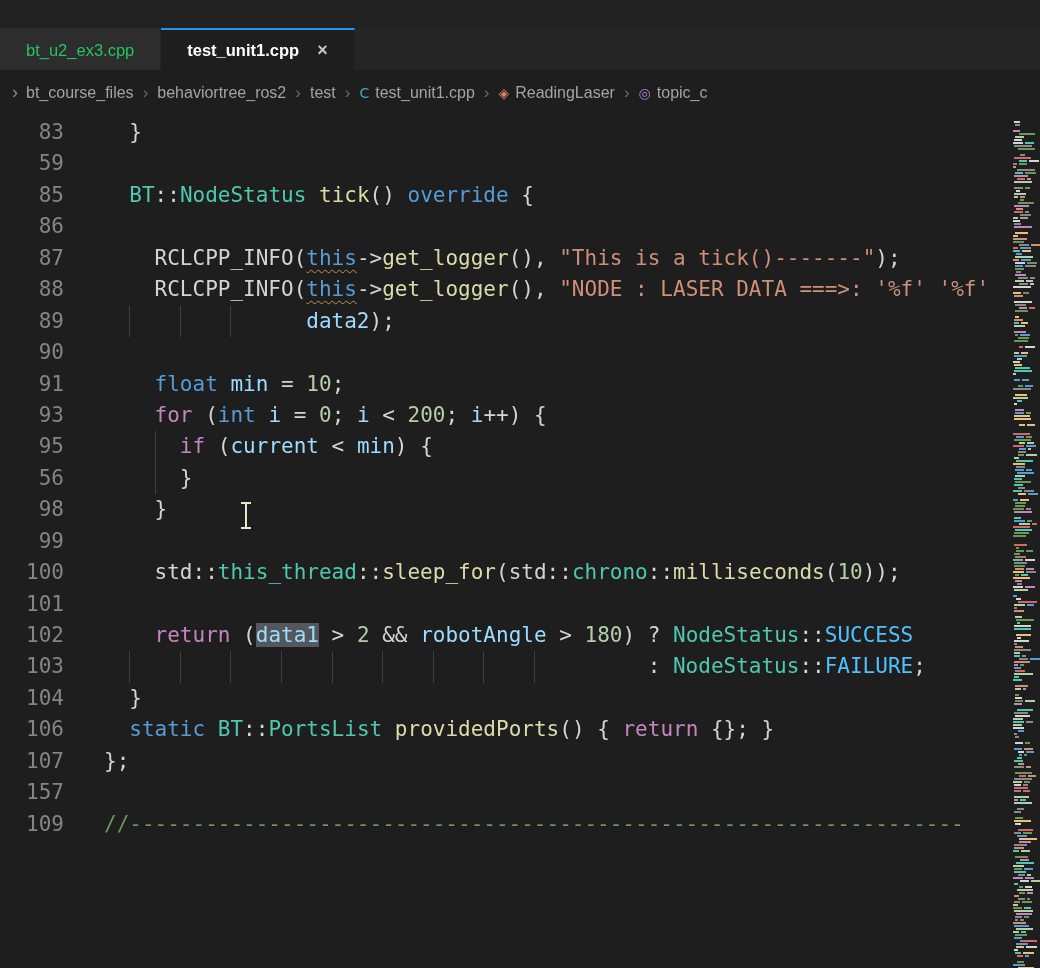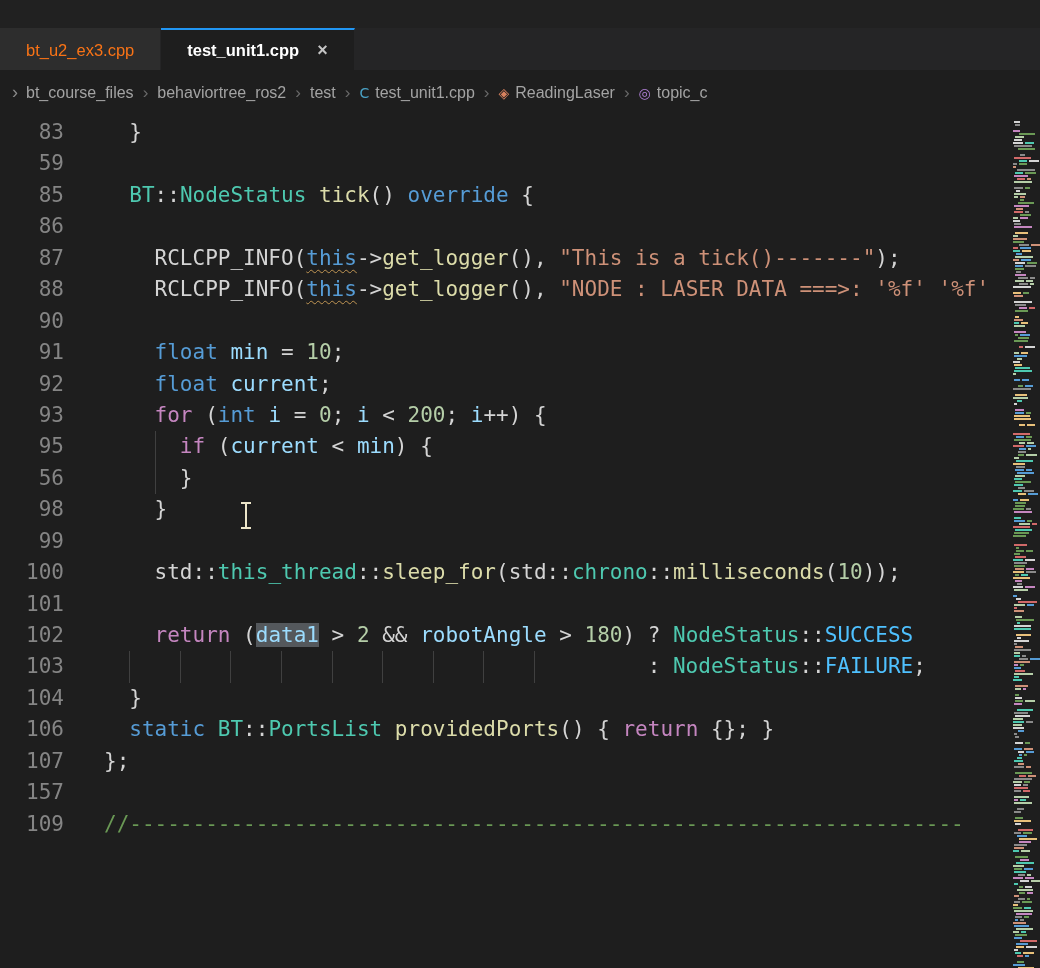--- a/index.html
+++ b/index.html
@@ -6,21 +6,21 @@
   html,body { width:1040px; height:968px; overflow:hidden; background:#1e1e1e;
               font-family:"Liberation Sans", sans-serif; }
 
   .window { position:relative; width:1040px; height:968px; background:#1e1e1e; overflow:hidden; }
 
   
   .titlebar { height:28px; background:#212121; }
 
   
   .tabbar { height:42px; background:#252526; display:flex; align-items:stretch; }
-  .tab { display:flex; align-items:center; padding:0 26px; font-size:16.5px; color:#f97316;
+  .tab { display:flex; align-items:center; padding:0 26px; font-size:16.5px; color:#22c55e;
          background:#2d2d2d; border-right:1px solid #252526; border-top:2px solid transparent; cursor:pointer; }
   .tab.active { background:#1e1e1e; color:#ffffff; border-top:2px solid #2196f3; font-weight:600; }
   .tab-close { margin-left:18px; color:#c5c5c5; font-size:18px; line-height:1; }
 
   
   .breadcrumbs { height:45px; display:flex; align-items:center; background:#1e1e1e;
                  padding:0 8px; font-size:16px; color:#a3a3a3; white-space:nowrap; overflow:hidden; }
   .bc-chevron { color:#8a8a8a; font-size:18px; margin:0 8px 0 4px; }
   .bc-items { display:flex; align-items:center; overflow:hidden; }
   .bc-item { display:flex; align-items:center; cursor:pointer; }
@@ -111,23 +111,23 @@
   </div>
 
   <div class="editor">
     <div class="code-area">
         <div class="line"><span class="ln">83</span><span class="code"><span class="tok p">  </span><span class="tok p">}</span></span></div>
         <div class="line"><span class="ln">59</span><span class="code"></span></div>
         <div class="line"><span class="ln">85</span><span class="code"><span class="tok p">  </span><span class="tok ty">BT</span><span class="tok p">::</span><span class="tok ty">NodeStatus</span><span class="tok p"> </span><span class="tok fn">tick</span><span class="tok p">() </span><span class="tok st">override</span><span class="tok p"> {</span></span></div>
         <div class="line"><span class="ln">86</span><span class="code"></span></div>
         <div class="line"><span class="ln">87</span><span class="code"><span class="tok p">    </span><span class="tok p">RCLCPP_INFO</span><span class="tok p">(</span><span class="tok st sq">this</span><span class="tok p">-&gt;</span><span class="tok fn">get_logger</span><span class="tok p">(), </span><span class="tok s">"This is a tick()-------"</span><span class="tok p">);</span></span></div>
         <div class="line"><span class="ln">88</span><span class="code"><span class="tok p">    </span><span class="tok p">RCLCPP_INFO</span><span class="tok p">(</span><span class="tok st sq">this</span><span class="tok p">-&gt;</span><span class="tok fn">get_logger</span><span class="tok p">(), </span><span class="tok s">"NODE : LASER DATA ===&gt;: '%f' '%f'</span></span></div>
+        <div class="line"><span class="ln">89</span><span class="code"><span class="guide" style="left: calc(2ch + 40px);"></span><span class="guide" style="left: calc(6ch + 40px);"></span><span class="guide" style="left: calc(10ch + 40px);"></span><span class="tok p">                </span><span class="tok v">data2</span><span class="tok p">);</span></span></div>
         <div class="line"><span class="ln">90</span><span class="code"></span></div>
         <div class="line"><span class="ln">91</span><span class="code"><span class="tok p">    </span><span class="tok st">float</span><span class="tok p"> </span><span class="tok v">min</span><span class="tok p"> = </span><span class="tok n">10</span><span class="tok p">;</span></span></div>
-        <div class="line"><span class="ln">92</span><span class="code"><span class="tok p">    </span><span class="tok st">float</span><span class="tok p"> </span><span class="tok v">current</span><span class="tok p">;</span></span></div>
         <div class="line"><span class="ln">93</span><span class="code"><span class="tok p">    </span><span class="tok kw">for</span><span class="tok p"> (</span><span class="tok st">int</span><span class="tok p"> </span><span class="tok v">i</span><span class="tok p"> = </span><span class="tok n">0</span><span class="tok p">; </span><span class="tok v">i</span><span class="tok p"> &lt; </span><span class="tok n">200</span><span class="tok p">; </span><span class="tok v">i</span><span class="tok p">++) {</span></span></div>
         <div class="line"><span class="ln">95</span><span class="code"><span class="guide" style="left: calc(4ch + 40px);"></span><span class="tok p">      </span><span class="tok kw">if</span><span class="tok p"> (</span><span class="tok v">current</span><span class="tok p"> &lt; </span><span class="tok v">min</span><span class="tok p">) {</span></span></div>
         <div class="line"><span class="ln">56</span><span class="code"><span class="guide" style="left: calc(4ch + 40px);"></span><span class="tok p">      </span><span class="tok p">}</span></span></div>
         <div class="line"><span class="ln">98</span><span class="code"><span class="tok p">    </span><span class="tok p">}</span></span></div>
         <div class="line"><span class="ln">99</span><span class="code"></span></div>
         <div class="line"><span class="ln">100</span><span class="code"><span class="tok p">    </span><span class="tok p">std</span><span class="tok p">::</span><span class="tok ty">this_thread</span><span class="tok p">::</span><span class="tok fn">sleep_for</span><span class="tok p">(</span><span class="tok p">std</span><span class="tok p">::</span><span class="tok ty">chrono</span><span class="tok p">::</span><span class="tok fn">milliseconds</span><span class="tok p">(</span><span class="tok n">10</span><span class="tok p">));</span></span></div>
         <div class="line"><span class="ln">101</span><span class="code"></span></div>
         <div class="line"><span class="ln">102</span><span class="code"><span class="tok p">    </span><span class="tok kw">return</span><span class="tok p"> (</span><span class="tok v hl">data1</span><span class="tok p"> &gt; </span><span class="tok n">2</span><span class="tok p"> &amp;&amp; </span><span class="tok v">robotAngle</span><span class="tok p"> &gt; </span><span class="tok n">180</span><span class="tok p">) ? </span><span class="tok ty">NodeStatus</span><span class="tok p">::</span><span class="tok en">SUCCESS</span></span></div>
         <div class="line"><span class="ln">103</span><span class="code"><span class="guide" style="left: calc(2ch + 40px);"></span><span class="guide" style="left: calc(6ch + 40px);"></span><span class="guide" style="left: calc(10ch + 40px);"></span><span class="guide" style="left: calc(14ch + 40px);"></span><span class="guide" style="left: calc(18ch + 40px);"></span><span class="guide" style="left: calc(22ch + 40px);"></span><span class="guide" style="left: calc(26ch + 40px);"></span><span class="guide" style="left: calc(30ch + 40px);"></span><span class="guide" style="left: calc(34ch + 40px);"></span><span class="tok p">                                           </span><span class="tok p">: </span><span class="tok ty">NodeStatus</span><span class="tok p">::</span><span class="tok en">FAILURE</span><span class="tok p">;</span></span></div>
         <div class="line"><span class="ln">104</span><span class="code"><span class="tok p">  </span><span class="tok p">}</span></span></div>

